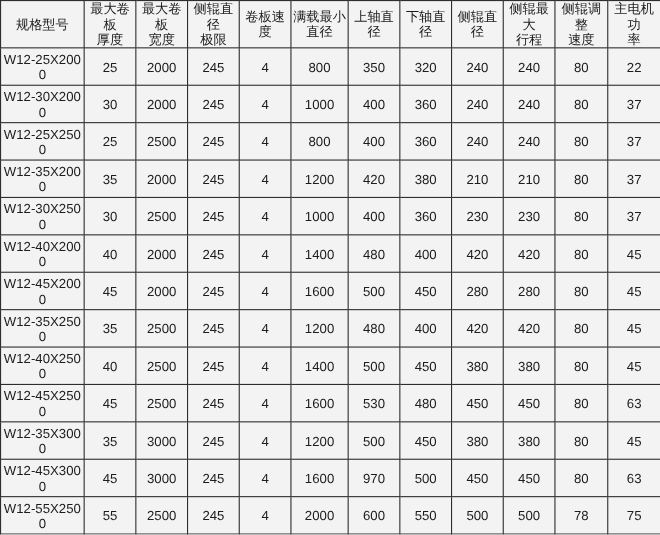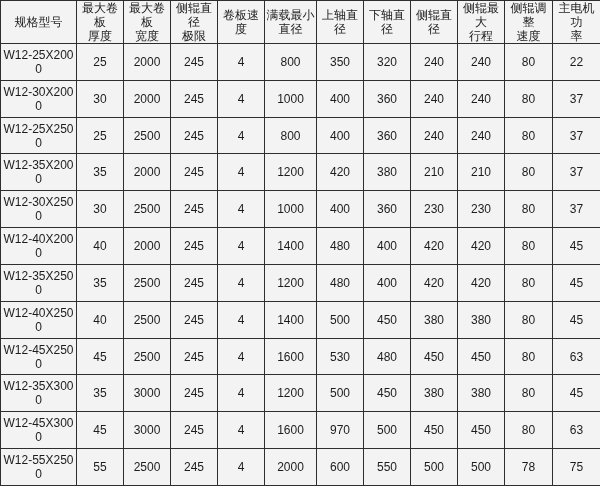--- a/index.html
+++ b/index.html
@@ -157,20 +157,34 @@
           <td>4</td>
           <td>1400</td>
           <td>480</td>
           <td>400</td>
           <td>420</td>
           <td>420</td>
           <td>80</td>
           <td>45</td>
         </tr>
         <tr>
+          <td class="model">W12-45X2000</td>
+          <td>45</td>
+          <td>2000</td>
+          <td>245</td>
+          <td>4</td>
+          <td>1600</td>
+          <td>500</td>
+          <td>450</td>
+          <td>280</td>
+          <td>280</td>
+          <td>80</td>
+          <td>45</td>
+        </tr>
+        <tr>
           <td class="model">W12-35X2500</td>
           <td>35</td>
           <td>2500</td>
           <td>245</td>
           <td>4</td>
           <td>1200</td>
           <td>480</td>
           <td>400</td>
           <td>420</td>
           <td>420</td>

